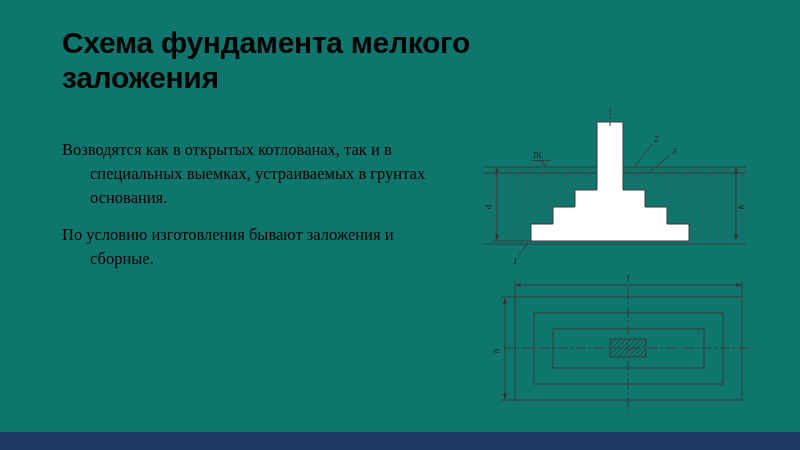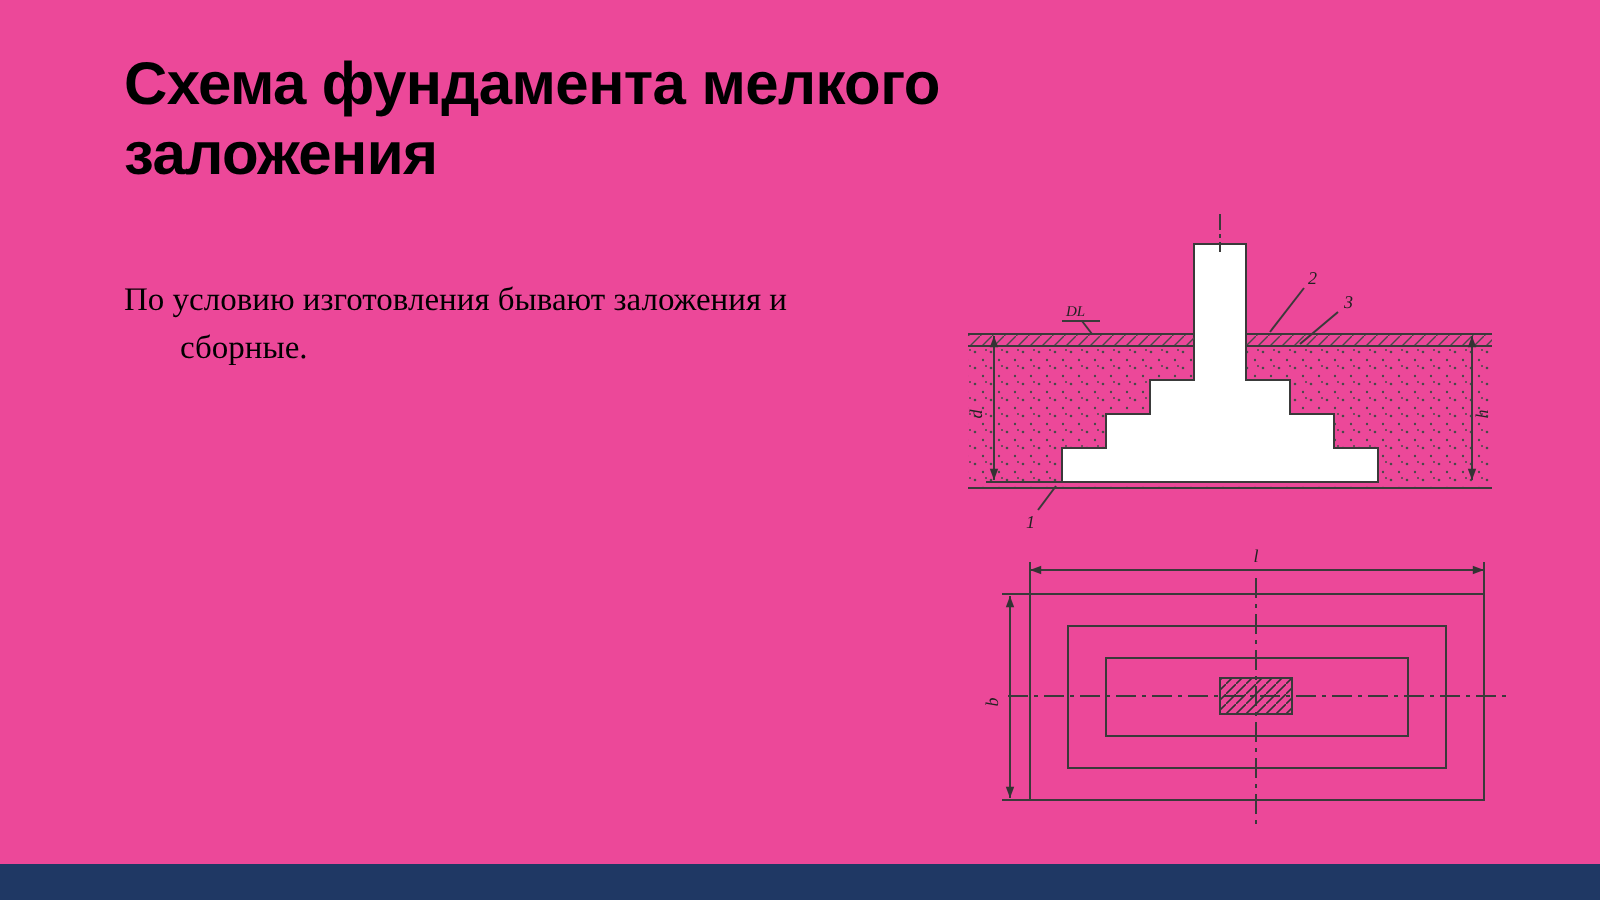--- a/index.html
+++ b/index.html
@@ -5,21 +5,21 @@
   * { margin:0; padding:0; box-sizing:border-box; }
   html, body { width:800px; height:450px; }
   body {
     position:relative;
     width:800px; height:450px;
     background:#ffffff;
     overflow:hidden;
     font-family:"Liberation Serif", serif;
     color:#000;
   }
-  .slide { position:absolute; inset:0; background:#ec4899; }
+  .slide { position:absolute; inset:0; background:#0f766e; }
 
   .title {
     position:absolute;
     left:62px; top:26px;
     width:460px;
     font-family:"Liberation Sans", sans-serif;
     font-weight:bold;
     font-size:30px;
     line-height:1.15;
     letter-spacing:-0.3px;
@@ -61,20 +61,21 @@
   }
 </style>
 </head>
 <body>
 
 <div class="slide">
 
   <h1 class="title">Схема фундамента мелкого заложения</h1>
 
   <div class="body-text">
+    <p>Возводятся как в открытых котлованах, так и в специальных выемках, устраиваемых в грунтах основания.</p>
     <p>По условию изготовления бывают заложения и сборные.</p>
   </div>
 
   <div class="diagram">
     <svg width="300" height="318" viewBox="0 0 300 318">
       <defs>
         <pattern id="soil-dots" width="8" height="8" patternUnits="userSpaceOnUse">
           <circle cx="1.5" cy="2" r="0.65" fill="#4a4a4a"></circle>
           <circle cx="5.5" cy="6" r="0.6" fill="#4a4a4a"></circle>
           <circle cx="7" cy="1" r="0.5" fill="#4a4a4a"></circle>

